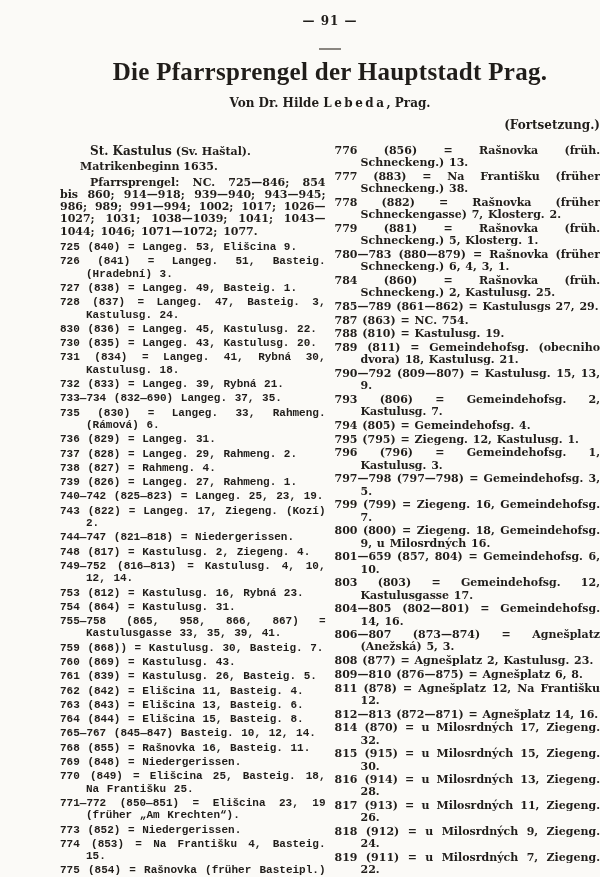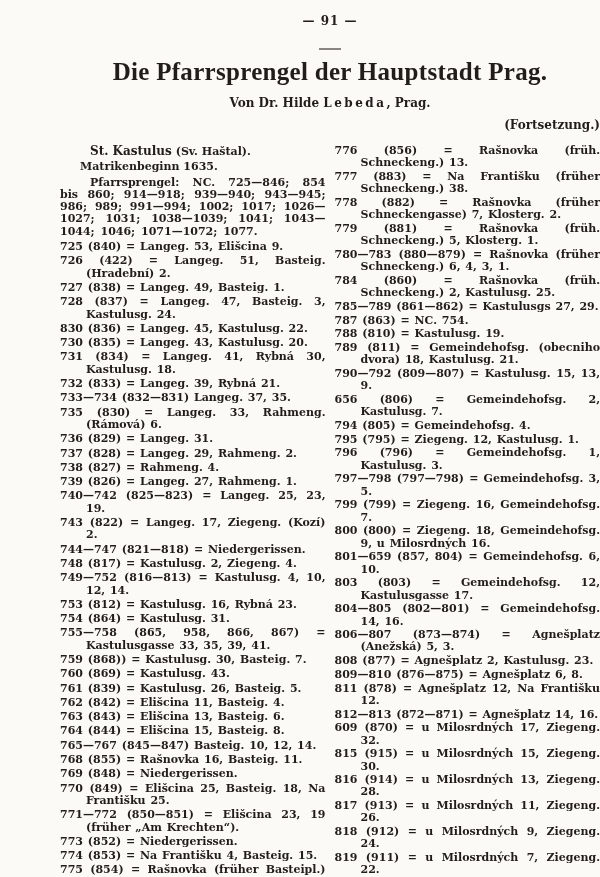--- a/index.html
+++ b/index.html
@@ -73,21 +73,21 @@
     text-indent:30px;
     word-spacing:2px;
     margin-bottom:3px !important;
   }
   .entry{
     padding-left:26px;
     text-indent:-26px;
     text-align:justify;
     word-spacing:1px;
   }
-  .col-left .entry{margin-bottom:2px !important;}
+  .col-left .entry{margin-bottom:2px !important;font-family:Liberation Mono, monospace;}
   .col-right .entry{margin-bottom:1.4px !important;}
 </style>
 </head>
 <body>
 
 <div class="page">
 
   <p class="pageno">— 91 —</p>
 
   <div class="title-mark"></div>
@@ -99,28 +99,28 @@
   <p class="continuation">(Fortsetzung.)</p>
 
   <div class="columns">
 
     <div class="col col-left">
       <p class="sect-line1"><span class="sect-name">St. Kastulus</span><span> (Sv. Haštal).</span></p>
       <p class="sect-line2">Matrikenbeginn 1635.</p>
       <p class="pfarr">Pfarrsprengel: NC. 725—846; 854 bis 860; 914—918; 939—940; 943—945; 986; 989; 991—994; 1002; 1017; 1026—1027; 1031; 1038—1039; 1041; 1043—1044; 1046; 1071—1072; 1077.</p>
       <div>
           <p class="entry">725 (840) = Langeg. 53, Elišcina 9.</p>
-          <p class="entry">726 (422) = Langeg. 51, Basteig. (Hradební) 2.</p>
+          <p class="entry">726 (841) = Langeg. 51, Basteig. (Hradební) 3.</p>
           <p class="entry">727 (838) = Langeg. 49, Basteig. 1.</p>
           <p class="entry">728 (837) = Langeg. 47, Basteig. 3, Kastulusg. 24.</p>
           <p class="entry">830 (836) = Langeg. 45, Kastulusg. 22.</p>
           <p class="entry">730 (835) = Langeg. 43, Kastulusg. 20.</p>
           <p class="entry">731 (834) = Langeg. 41, Rybná 30, Kastulusg. 18.</p>
           <p class="entry">732 (833) = Langeg. 39, Rybná 21.</p>
-          <p class="entry">733—734 (832—831) Langeg. 37, 35.</p>
+          <p class="entry">733—734 (832—690) Langeg. 37, 35.</p>
           <p class="entry">735 (830) = Langeg. 33, Rahmeng. (Rámová) 6.</p>
           <p class="entry">736 (829) = Langeg. 31.</p>
           <p class="entry">737 (828) = Langeg. 29, Rahmeng. 2.</p>
           <p class="entry">738 (827) = Rahmeng. 4.</p>
           <p class="entry">739 (826) = Langeg. 27, Rahmeng. 1.</p>
           <p class="entry">740—742 (825—823) = Langeg. 25, 23, 19.</p>
           <p class="entry">743 (822) = Langeg. 17, Ziegeng. (Kozí) 2.</p>
           <p class="entry">744—747 (821—818) = Niedergerissen.</p>
           <p class="entry">748 (817) = Kastulusg. 2, Ziegeng. 4.</p>
           <p class="entry">749—752 (816—813) = Kastulusg. 4, 10, 12, 14.</p>
@@ -150,36 +150,36 @@
           <p class="entry">777 (883) = Na Františku (früher Schneckeng.) 38.</p>
           <p class="entry">778 (882) = Rašnovka (früher Schneckengasse) 7, Klosterg. 2.</p>
           <p class="entry">779 (881) = Rašnovka (früh. Schneckeng.) 5, Klosterg. 1.</p>
           <p class="entry">780—783 (880—879) = Rašnovka (früher Schneckeng.) 6, 4, 3, 1.</p>
           <p class="entry">784 (860) = Rašnovka (früh. Schneckeng.) 2, Kastulusg. 25.</p>
           <p class="entry">785—789 (861—862) = Kastulusgs 27, 29.</p>
           <p class="entry">787 (863) = NC. 754.</p>
           <p class="entry">788 (810) = Kastulusg. 19.</p>
           <p class="entry">789 (811) = Gemeindehofsg. (obecniho dvora) 18, Kastulusg. 21.</p>
           <p class="entry">790—792 (809—807) = Kastulusg. 15, 13, 9.</p>
-          <p class="entry">656 (806) = Gemeindehofsg. 2, Kastulusg. 7.</p>
+          <p class="entry">793 (806) = Gemeindehofsg. 2, Kastulusg. 7.</p>
           <p class="entry">794 (805) = Gemeindehofsg. 4.</p>
           <p class="entry">795 (795) = Ziegeng. 12, Kastulusg. 1.</p>
           <p class="entry">796 (796) = Gemeindehofsg. 1, Kastulusg. 3.</p>
           <p class="entry">797—798 (797—798) = Gemeindehofsg. 3, 5.</p>
           <p class="entry">799 (799) = Ziegeng. 16, Gemeindehofsg. 7.</p>
           <p class="entry">800 (800) = Ziegeng. 18, Gemeindehofsg. 9, u Milosrdných 16.</p>
           <p class="entry">801—659 (857, 804) = Gemeindehofsg. 6, 10.</p>
           <p class="entry">803 (803) = Gemeindehofsg. 12, Kastulusgasse 17.</p>
           <p class="entry">804—805 (802—801) = Gemeindehofsg. 14, 16.</p>
           <p class="entry">806—807 (873—874) = Agnešplatz (Anežská) 5, 3.</p>
           <p class="entry">808 (877) = Agnešplatz 2, Kastulusg. 23.</p>
           <p class="entry">809—810 (876—875) = Agnešplatz 6, 8.</p>
           <p class="entry">811 (878) = Agnešplatz 12, Na Františku 12.</p>
           <p class="entry">812—813 (872—871) = Agnešplatz 14, 16.</p>
-          <p class="entry">609 (870) = u Milosrdných 17, Ziegeng. 32.</p>
+          <p class="entry">814 (870) = u Milosrdných 17, Ziegeng. 32.</p>
           <p class="entry">815 (915) = u Milosrdných 15, Ziegeng. 30.</p>
           <p class="entry">816 (914) = u Milosrdných 13, Ziegeng. 28.</p>
           <p class="entry">817 (913) = u Milosrdných 11, Ziegeng. 26.</p>
           <p class="entry">818 (912) = u Milosrdných 9, Ziegeng. 24.</p>
           <p class="entry">819 (911) = u Milosrdných 7, Ziegeng. 22.</p>
           <p class="entry">820 (910) = u Milosrdných 5.</p>
         </div>
     </div>
 
   </div>

